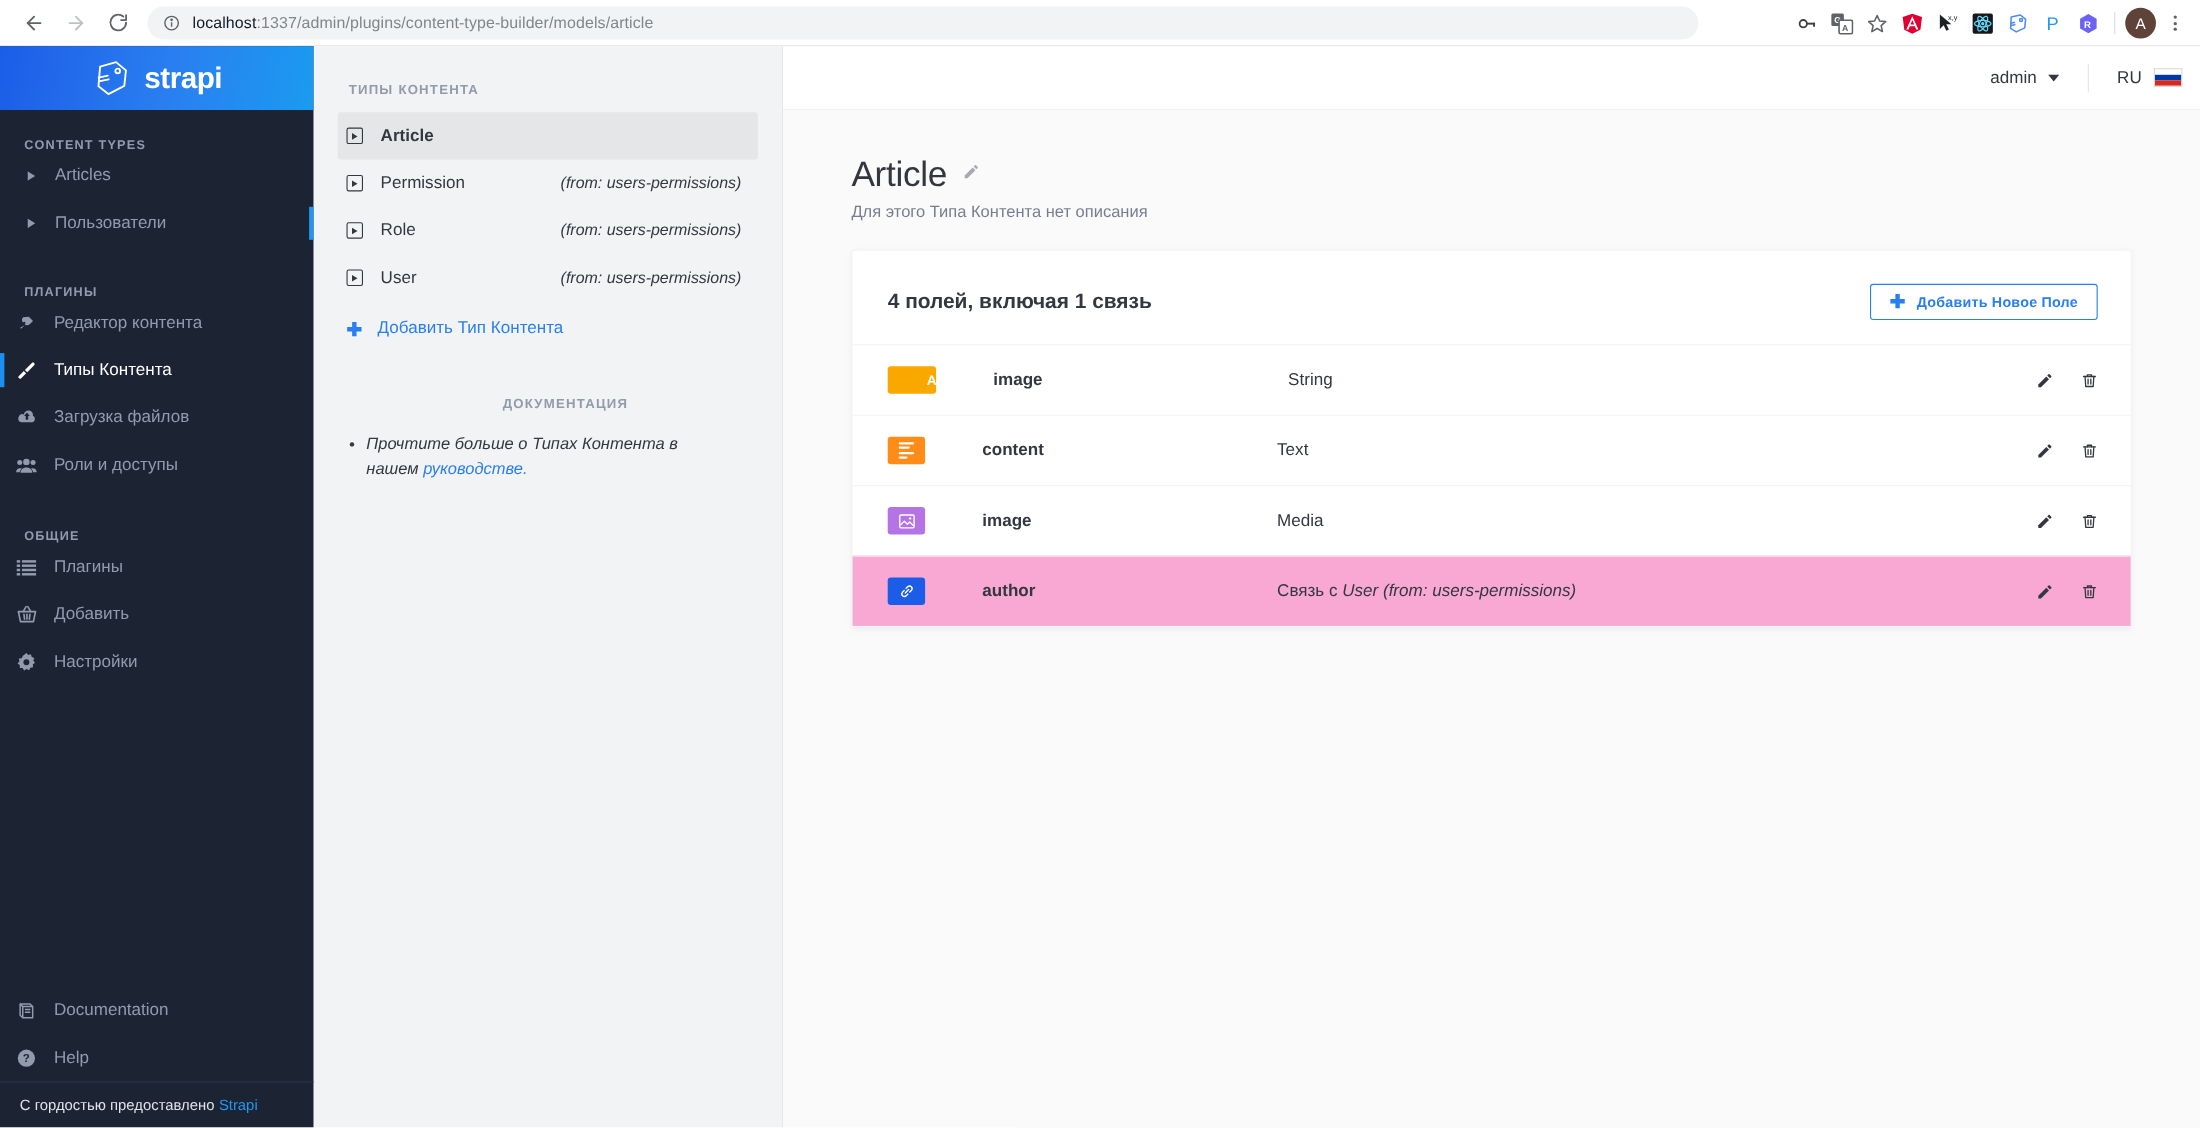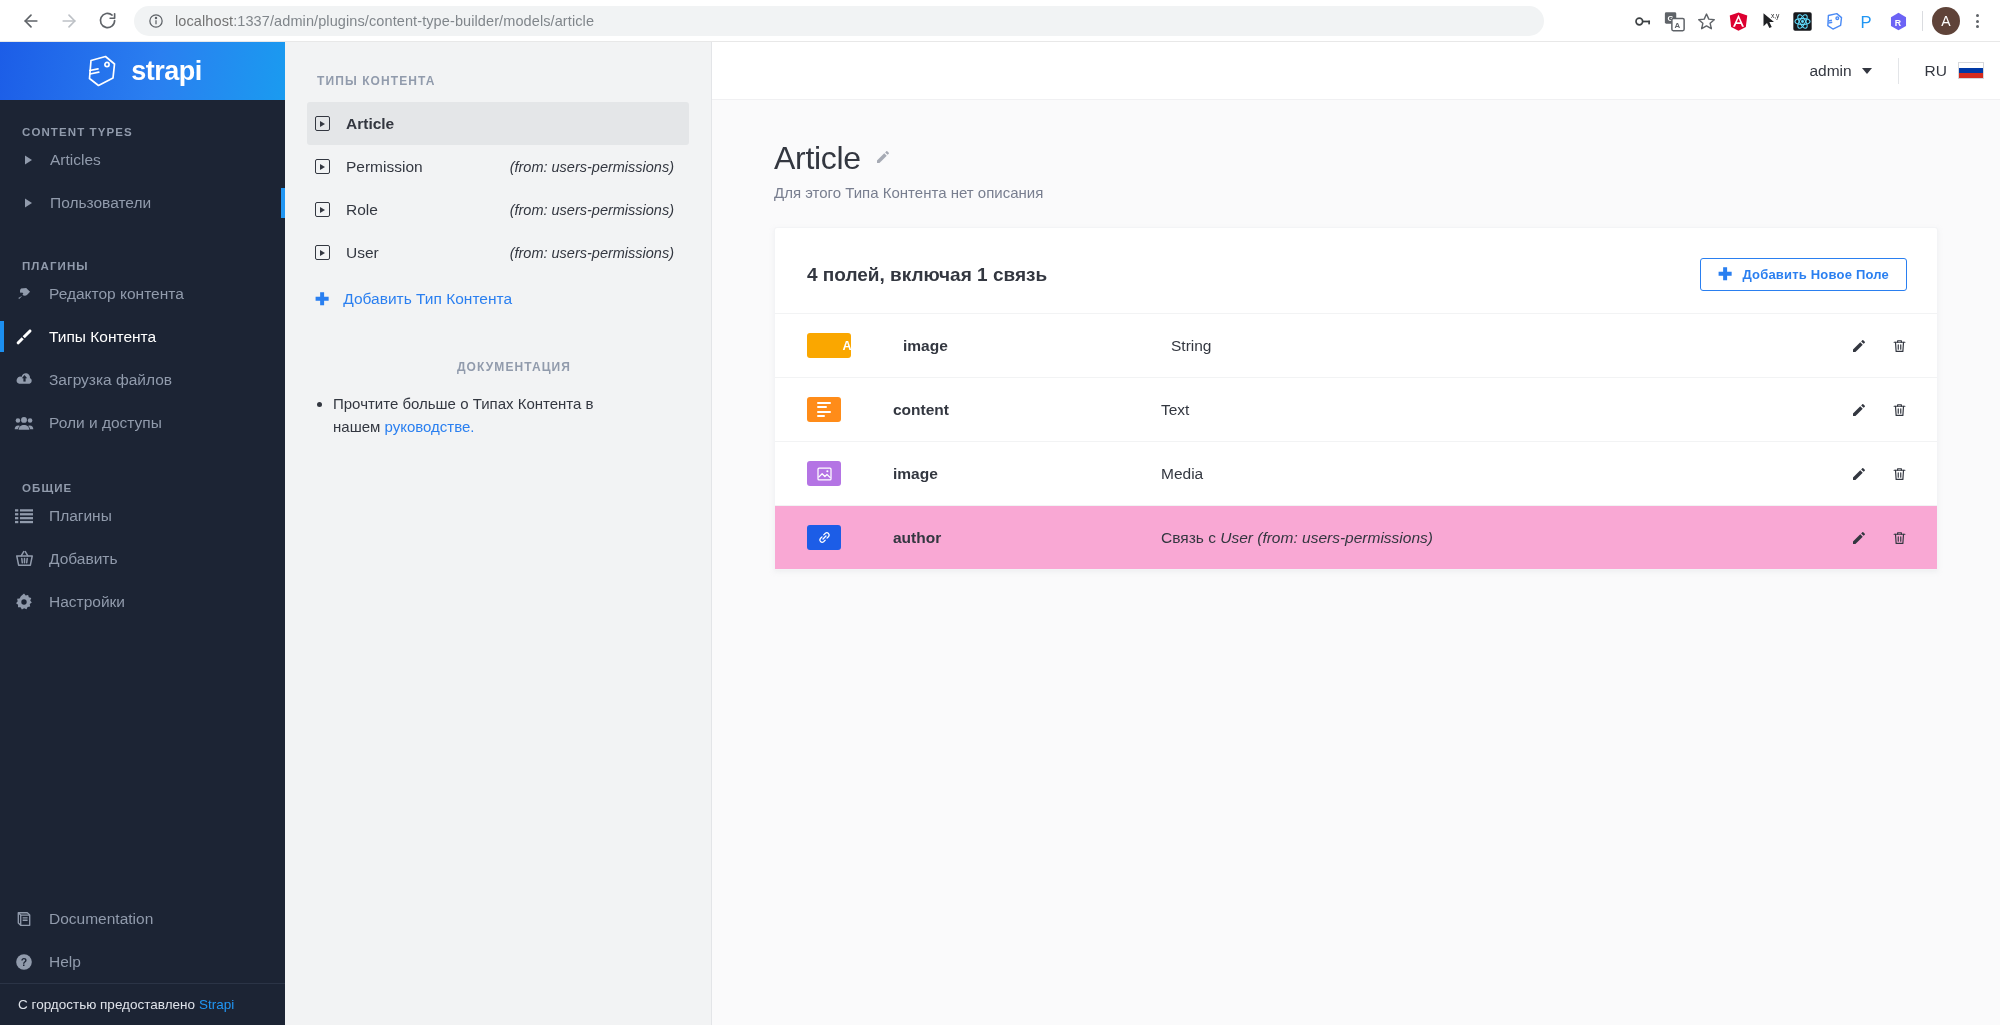--- a/index.html
+++ b/index.html
@@ -38,21 +38,21 @@
     display: flex; align-items: center;
     padding: 0 14px;
     gap: 11px;
   }
   .omnibox .url {
     font-size: 14.5px;
     color: #80868b;
     white-space: nowrap;
     letter-spacing: 0.1px;
   }
-  .omnibox .url .host { color: #737373; }
+  .omnibox .url .host { color: #0f172a; }
   .info-icon { flex: 0 0 auto; color: #5f6368; display:flex; }
 
   .omni-right {
     position: absolute; right: 0; top: 0; height: 42px;
     display: flex; align-items: center; gap: 2px; padding-right: 8px;
   }
   .ext-icon {
     width: 30px; height: 30px;
     display: flex; align-items: center; justify-content: center;
     border-radius: 50%;
@@ -174,21 +174,21 @@
     padding-left: 30px; margin-top: 16px;
     color: #2a7ff0; font-size: 15.5px;
   }
   .plus-glyph { font-size: 17px; font-weight: bold; line-height: 1; }
 
   .panel-doc-title {
     color: #919bac; font-size: 12px; font-weight: bold;
     letter-spacing: 1.1px; text-transform: uppercase;
     padding-left: 32px; margin-top: 52px; margin-bottom: 18px; text-align: center;
   }
-  .doc-list { padding-left: 48px; padding-right: 80px; }
+  .doc-list { padding-left: 48px; padding-right: 80px; font-style: italic; }
   .doc-list li {
     font-size: 15px; color: #333740; line-height: 1.55;
   }
   .doc-list a { color: #2a7ff0; text-decoration: none; }
 
   
   .main {
     flex: 1 1 auto;
     background: #fafafb;
     display: flex; flex-direction: column;

